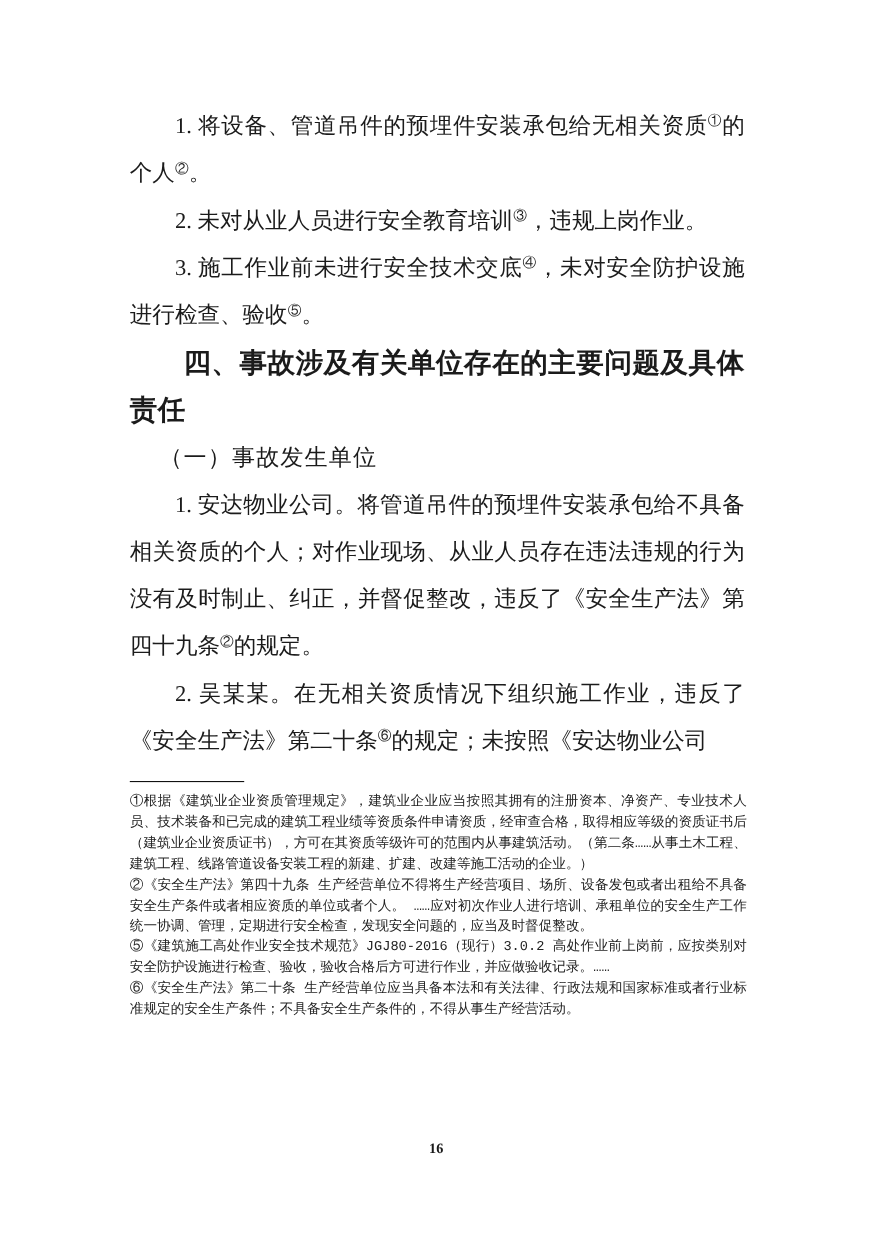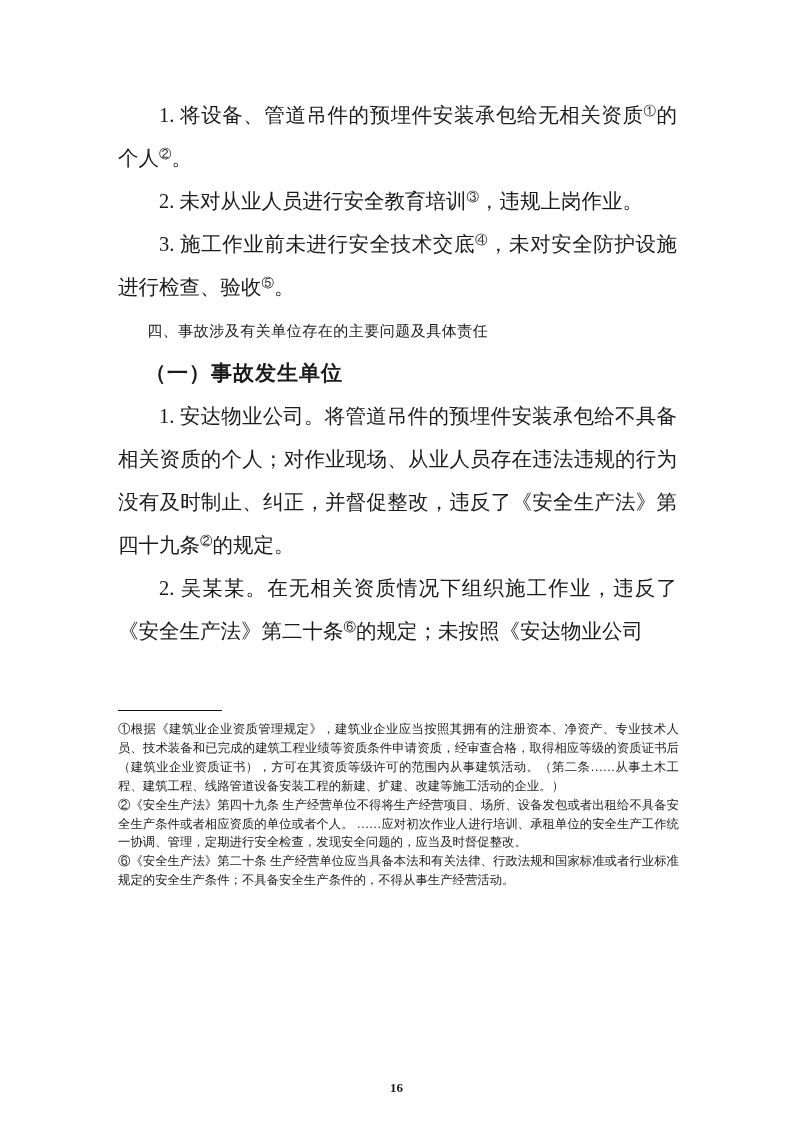--- a/index.html
+++ b/index.html
@@ -23,27 +23,27 @@
     width: 559px;
     font-size: 20.5px;
     line-height: 43px;
     color: #1b1b1b;
     text-align: justify;
   }
   .block { margin: 0; }
   .para { text-indent: 2em; }
   .heading1 {
     font-family: "Liberation Sans", "DejaVu Sans", sans-serif;
-    font-weight: 400;
-    font-size: 15px;
+    font-weight: 700;
+    font-size: 25px;
     text-indent: 1.95em;
     letter-spacing: 0.5px;
   }
   .heading2 {
-    font-weight: 700;
+    font-weight: 400;
     font-size: 21px;
     text-indent: 1.28em;
     letter-spacing: 1px;
   }
   .sup {
     font-size: 12.5px;
     vertical-align: 7px;
     line-height: 0;
   }
   
@@ -56,49 +56,50 @@
   }
   .footnotes {
     position: absolute;
     left: 118px;
     top: 720px;
     width: 561px;
     font-size: 12.4px;
     line-height: 18.9px;
     color: #222222;
     text-align: justify;
+    font-family: Liberation Mono, monospace;
   }
   .footnote { margin: 0; }
   
   .page-number {
     position: absolute;
     left: 0;
     top: 1036px;
     width: 100%;
     text-align: center;
     font-size: 13px;
     font-weight: 600;
     color: #1b1b1b;
     font-family: "Liberation Serif", "DejaVu Serif", serif;
-    margin-top: 44px;
   }
 </style>
 </head>
 <body>
 
 <div class="page">
   <div class="doc-body">
       <div class="block para"><span>1. 将设备、管道吊件的预埋件安装承包给无相关资质</span><span class="sup">①</span><span>的个人</span><span class="sup">②</span><span>。</span></div>
       <div class="block para"><span>2. 未对从业人员进行安全教育培训</span><span class="sup">③</span><span>，违规上岗作业。</span></div>
       <div class="block para"><span>3. 施工作业前未进行安全技术交底</span><span class="sup">④</span><span>，未对安全防护设施进行检查、验收</span><span class="sup">⑤</span><span>。</span></div>
       <div class="block heading1"><span>四、事故涉及有关单位存在的主要问题及具体责任</span></div>
       <div class="block heading2"><span>（一）事故发生单位</span></div>
       <div class="block para"><span>1. 安达物业公司。将管道吊件的预埋件安装承包给不具备相关资质的个人；对作业现场、从业人员存在违法违规的行为没有及时制止、纠正，并督促整改，违反了《安全生产法》第四十九条</span><span class="sup">②</span><span>的规定。</span></div>
       <div class="block para"><span>2. 吴某某。在无相关资质情况下组织施工作业，违反了《安全生产法》第二十条</span><span class="sup">⑥</span><span>的规定；未按照《安达物业公司</span></div>
     </div>
   <div class="footnote-sep"></div>
   <div class="footnotes">
       <div class="footnote">①根据《建筑业企业资质管理规定》，建筑业企业应当按照其拥有的注册资本、净资产、专业技术人员、技术装备和已完成的建筑工程业绩等资质条件申请资质，经审查合格，取得相应等级的资质证书后（建筑业企业资质证书），方可在其资质等级许可的范围内从事建筑活动。（第二条……从事土木工程、建筑工程、线路管道设备安装工程的新建、扩建、改建等施工活动的企业。）</div>
       <div class="footnote">②《安全生产法》第四十九条 生产经营单位不得将生产经营项目、场所、设备发包或者出租给不具备安全生产条件或者相应资质的单位或者个人。 ……应对初次作业人进行培训、承租单位的安全生产工作统一协调、管理，定期进行安全检查，发现安全问题的，应当及时督促整改。</div>
+      <div class="footnote">⑤《建筑施工高处作业安全技术规范》JGJ80-2016（现行）3.0.2 高处作业前上岗前，应按类别对安全防护设施进行检查、验收，验收合格后方可进行作业，并应做验收记录。……</div>
       <div class="footnote">⑥《安全生产法》第二十条 生产经营单位应当具备本法和有关法律、行政法规和国家标准或者行业标准规定的安全生产条件；不具备安全生产条件的，不得从事生产经营活动。</div>
     </div>
   <div class="page-number">16</div>
 </div>
 
 </body></html>

